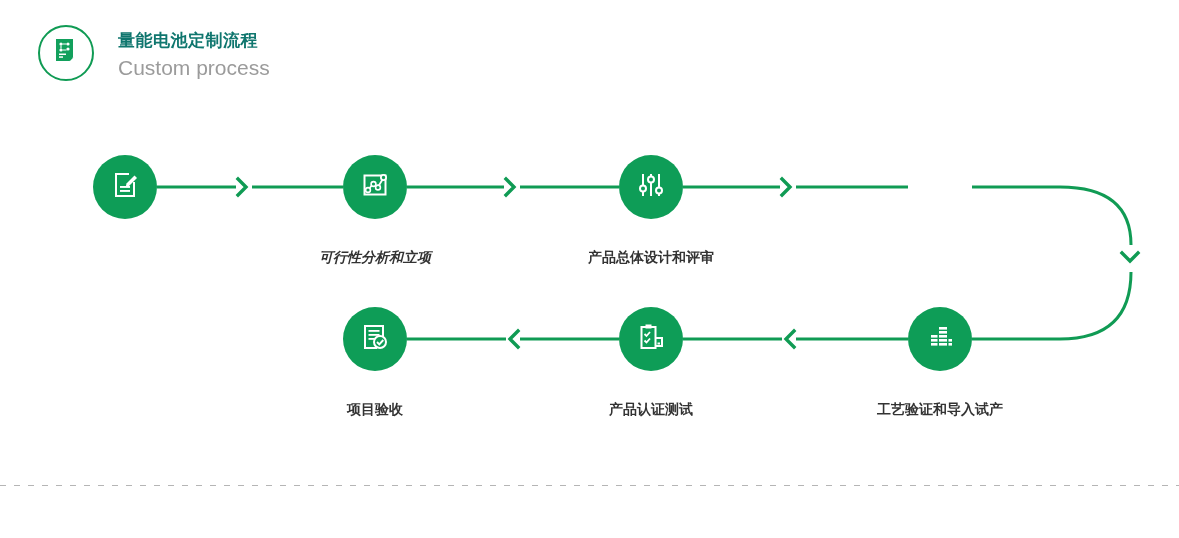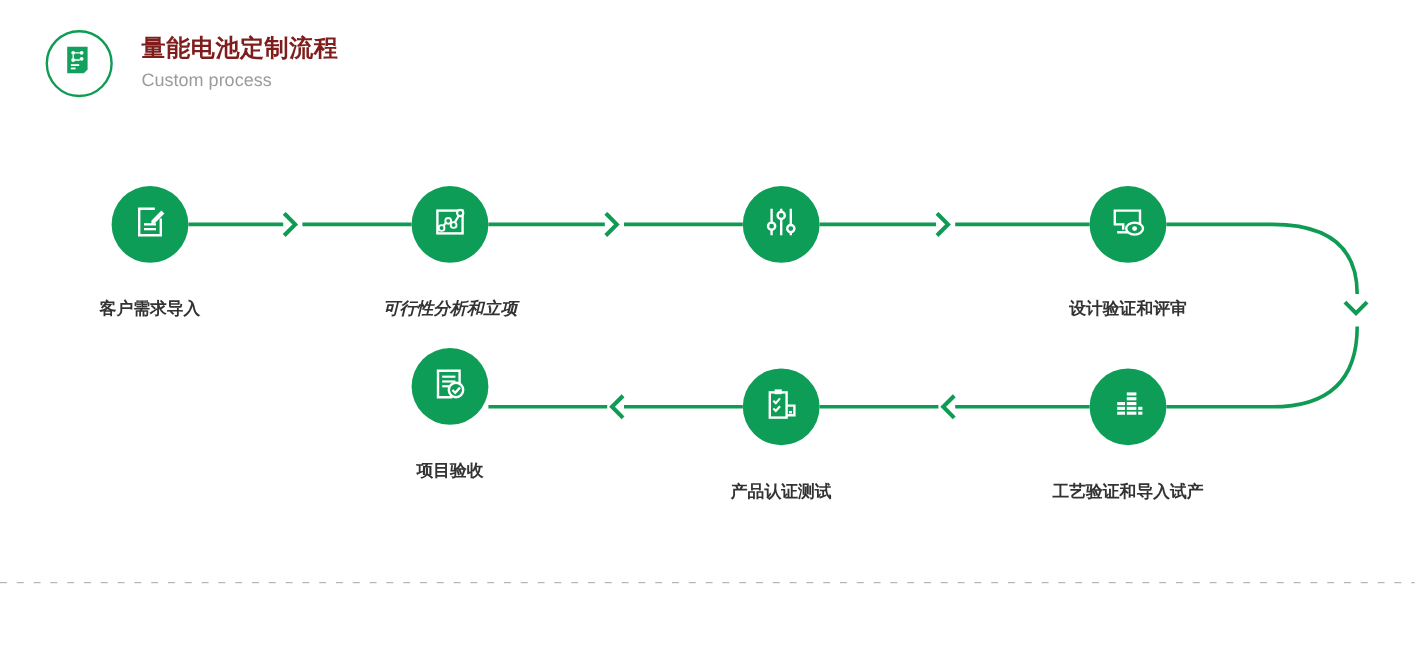--- a/index.html
+++ b/index.html
@@ -33,29 +33,29 @@
     display: flex;
     align-items: center;
     justify-content: center;
     flex: none;
   }
   .header-text {
     margin-left: 24px;
     padding-top: 3px;
   }
   .header-title {
-    font-size: 20px;
+    font-size: 17px;
     font-weight: bold;
-    color: #7f1d1d;
+    color: #0f766e;
     letter-spacing: 0.5px;
     line-height: 26px;
     white-space: nowrap;
   }
   .header-subtitle {
-    font-size: 15px;
+    font-size: 21px;
     color: #9b9b9b;
     line-height: 22px;
     margin-top: 3px;
     white-space: nowrap;
   }
 
   
   .flow {
     position: absolute;
     left: 0;
@@ -188,21 +188,20 @@
     <div class="node-circle">
       <span>
         <svg width="32" height="32" viewBox="0 0 32 32">
           <path d="M7 5 H19 M7 5 V27 H25 V14" stroke="#ffffff" stroke-width="2" fill="none" stroke-linecap="square"></path>
           <rect x="11" y="17" width="10" height="1.9" fill="#ffffff"></rect>
           <rect x="11" y="21" width="10" height="1.9" fill="#ffffff"></rect>
           <path d="M17.5 14.5 L25.5 6.5 L28 9 L20 17 L16.8 17.7 Z" fill="#ffffff"></path>
         </svg>
       </span>
     </div>
-    <div class="node-label">客户需求导入</div>
   </div>
 
   <div class="node" style="left:375px; top:155px;font-style:italic;">
     <div class="node-circle">
       <span>
         <svg width="32" height="32" viewBox="0 0 32 32">
           <rect x="5.5" y="6.5" width="21" height="19" stroke="#ffffff" stroke-width="2" fill="none"></rect>
           <path d="M9 21 L14 15 L19 18 L25 8" stroke="#ffffff" stroke-width="1.8" fill="none"></path>
           <circle cx="9" cy="21" r="2.4" fill="#0E9D57" stroke="#ffffff" stroke-width="1.6"></circle>
           <circle cx="14.5" cy="15" r="2.4" fill="#0E9D57" stroke="#ffffff" stroke-width="1.6"></circle>
@@ -220,34 +219,23 @@
         <svg width="32" height="32" viewBox="0 0 32 32">
           <path d="M8 5 V17 M8 22 V27" stroke="#ffffff" stroke-width="2" fill="none"></path>
           <circle cx="8" cy="19.5" r="3" fill="none" stroke="#ffffff" stroke-width="2"></circle>
           <path d="M16 5 V8 M16 13 V27" stroke="#ffffff" stroke-width="2" fill="none"></path>
           <circle cx="16" cy="10.5" r="3" fill="none" stroke="#ffffff" stroke-width="2"></circle>
           <path d="M24 5 V19 M24 24 V27" stroke="#ffffff" stroke-width="2" fill="none"></path>
           <circle cx="24" cy="21.5" r="3" fill="none" stroke="#ffffff" stroke-width="2"></circle>
         </svg>
       </span>
     </div>
-  </div>
-
-  <div class="node" style="left:940px; top:155px;">
-    <div class="node-circle">
-      <span>
-        <svg width="32" height="32" viewBox="0 0 32 32">
-          <path d="M5 6.5 H26 V18 H18.5 M5 6.5 V18 H12 V21.5 M8 24.5 H15" stroke="#ffffff" stroke-width="2" fill="none" stroke-linecap="square"></path>
-          <ellipse cx="21.5" cy="21.5" rx="7" ry="5" fill="#0E9D57" stroke="#ffffff" stroke-width="2"></ellipse>
-          <circle cx="21.5" cy="21.5" r="2" fill="#ffffff"></circle>
-        </svg>
-      </span>
-    </div>
-    <div class="node-label">设计验证和评审</div>
-  </div>
+    <div class="node-label">产品总体设计和评审</div>
+  </div>
+
 
   <div class="node" style="left:651px; top:307px;">
     <div class="node-circle">
       <span>
         <svg width="32" height="32" viewBox="0 0 32 32">
           <rect x="6.5" y="6" width="14" height="21" stroke="#ffffff" stroke-width="2" fill="none"></rect>
           <rect x="10.5" y="3.5" width="6" height="4" fill="#ffffff"></rect>
           <path d="M9.5 13 L11.5 15 L15 11" stroke="#ffffff" stroke-width="1.8" fill="none"></path>
           <path d="M9.5 19.5 L11.5 21.5 L15 17.5" stroke="#ffffff" stroke-width="1.8" fill="none"></path>
           <path d="M21 17 H27 V25 H21" stroke="#ffffff" stroke-width="2" fill="none"></path>
@@ -271,21 +259,21 @@
           <rect x="24.5" y="18" width="3.5" height="2.6" fill="#ffffff"></rect>
           <rect x="7" y="22" width="6.5" height="2.6" fill="#ffffff"></rect>
           <rect x="15" y="22" width="8" height="2.6" fill="#ffffff"></rect>
           <rect x="24.5" y="22" width="3.5" height="2.6" fill="#ffffff"></rect>
         </svg>
       </span>
     </div>
     <div class="node-label">工艺验证和导入试产</div>
   </div>
 
-  <div class="node" style="left:375px; top:290px;">
+  <div class="node" style="left:375px; top:307px;">
     <div class="node-circle">
       <span>
         <svg width="32" height="32" viewBox="0 0 32 32">
           <path d="M6 5 H24 V16 M6 5 V27 H17" stroke="#ffffff" stroke-width="2" fill="none" stroke-linecap="square"></path>
           <rect x="9.5" y="9" width="11" height="1.8" fill="#ffffff"></rect>
           <rect x="9.5" y="13" width="11" height="1.8" fill="#ffffff"></rect>
           <rect x="9.5" y="17" width="6" height="1.8" fill="#ffffff"></rect>
           <circle cx="21" cy="21" r="6" fill="#0E9D57" stroke="#ffffff" stroke-width="2"></circle>
           <path d="M18 21 L20.3 23.3 L24.3 19" stroke="#ffffff" stroke-width="1.9" fill="none"></path>
         </svg>

